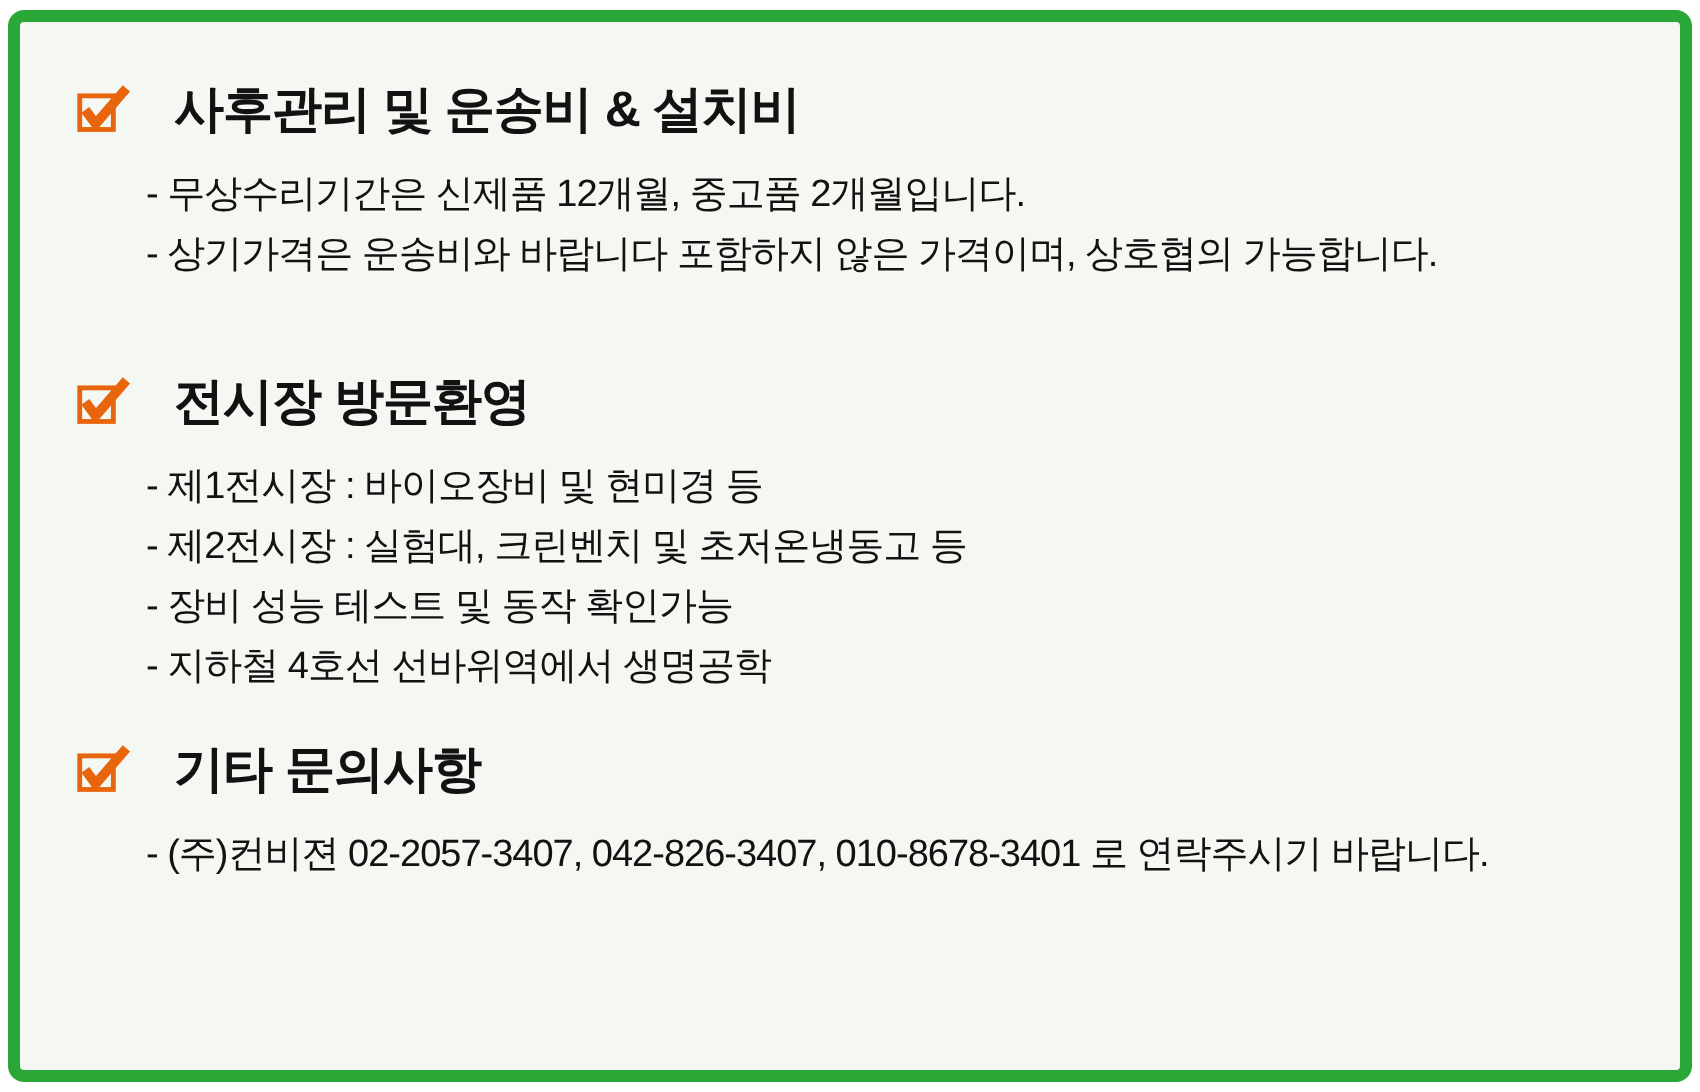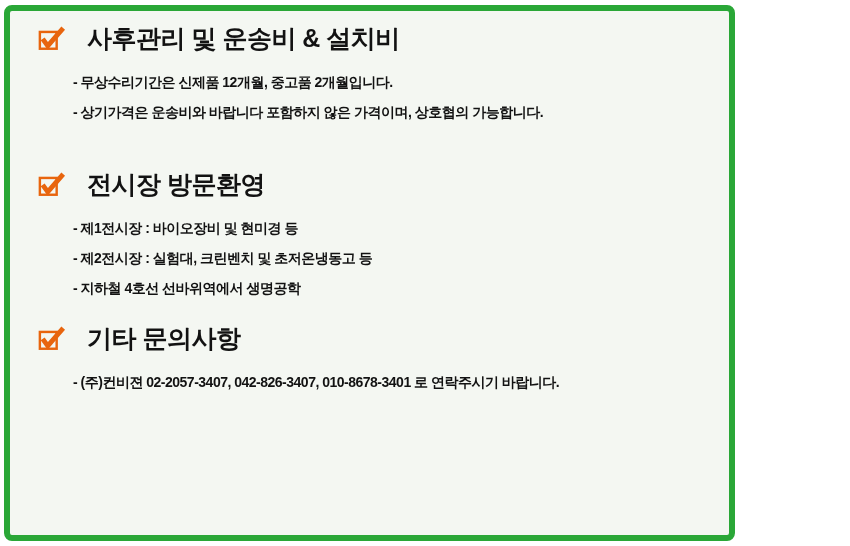--- a/index.html
+++ b/index.html
@@ -13,25 +13,25 @@
   html, body {
     width: 850px; height: 546px;
     background: var(--page-bg);
     font-family: "Liberation Sans", "DejaVu Sans", sans-serif;
     color: var(--text-color);
     overflow: hidden;
   }
   .panel {
     position: absolute;
     left: 4px; top: 5px;
-    width: 731px; height: 536px;
+    width: 842px; height: 536px;
     background: var(--panel-bg);
     border: 6px solid var(--border-green);
     border-radius: 8px;
-    padding: 12px 18px 0 28px;
+    padding: 28px 18px 0 28px;
   }
   .section { margin-bottom: 42px; }
   .section.s2 { margin-bottom: 20px; }
   .section.s3 { margin-bottom: 5px; }
   .section-header {
     display: flex;
     align-items: center;
     gap: 21px;
     height: 30px;
     margin-bottom: 14px;
@@ -44,22 +44,22 @@
   }
   .check-icon svg { width: 28px; height: 26px; overflow: visible; }
   .section-title {
     font-size: 25px;
     font-weight: 700;
     letter-spacing: -0.5px;
     white-space: nowrap;
   }
   .bullets { margin-left: 35px; }
   .bullet-line {
-    font-size: 14px;
-    font-weight: 700;
+    font-size: 19px;
+    font-weight: 400;
     line-height: 30px;
     letter-spacing: -0.5px;
     white-space: nowrap;
   }
 </style>
 </head>
 <body>
 
 <div class="panel">
 
@@ -85,20 +85,21 @@
         <svg viewBox="0 0 30 26" aria-hidden="true">
           <rect x="2" y="6.5" width="18" height="18" fill="none" stroke="currentColor" stroke-width="2.6"></rect>
           <path d="M5 14 L10.5 21.5 L27 2.5" fill="none" stroke="currentColor" stroke-width="5.2" stroke-linecap="butt"></path>
         </svg>
       </span>
       <span class="section-title">전시장 방문환영</span>
     </div>
     <div class="bullets">
       <div class="bullet-line">- 제1전시장 : 바이오장비 및 현미경 등</div>
       <div class="bullet-line">- 제2전시장 : 실험대, 크린벤치 및 초저온냉동고 등</div>
+      <div class="bullet-line">- 장비 성능 테스트 및 동작 확인가능</div>
       <div class="bullet-line">- 지하철 4호선 선바위역에서 생명공학</div>
     </div>
   </div>
 
   <div class="section s3">
     <div class="section-header">
       <span class="check-icon">
         <svg viewBox="0 0 30 26" aria-hidden="true">
           <rect x="2" y="6.5" width="18" height="18" fill="none" stroke="currentColor" stroke-width="2.6"></rect>
           <path d="M5 14 L10.5 21.5 L27 2.5" fill="none" stroke="currentColor" stroke-width="5.2" stroke-linecap="butt"></path>

